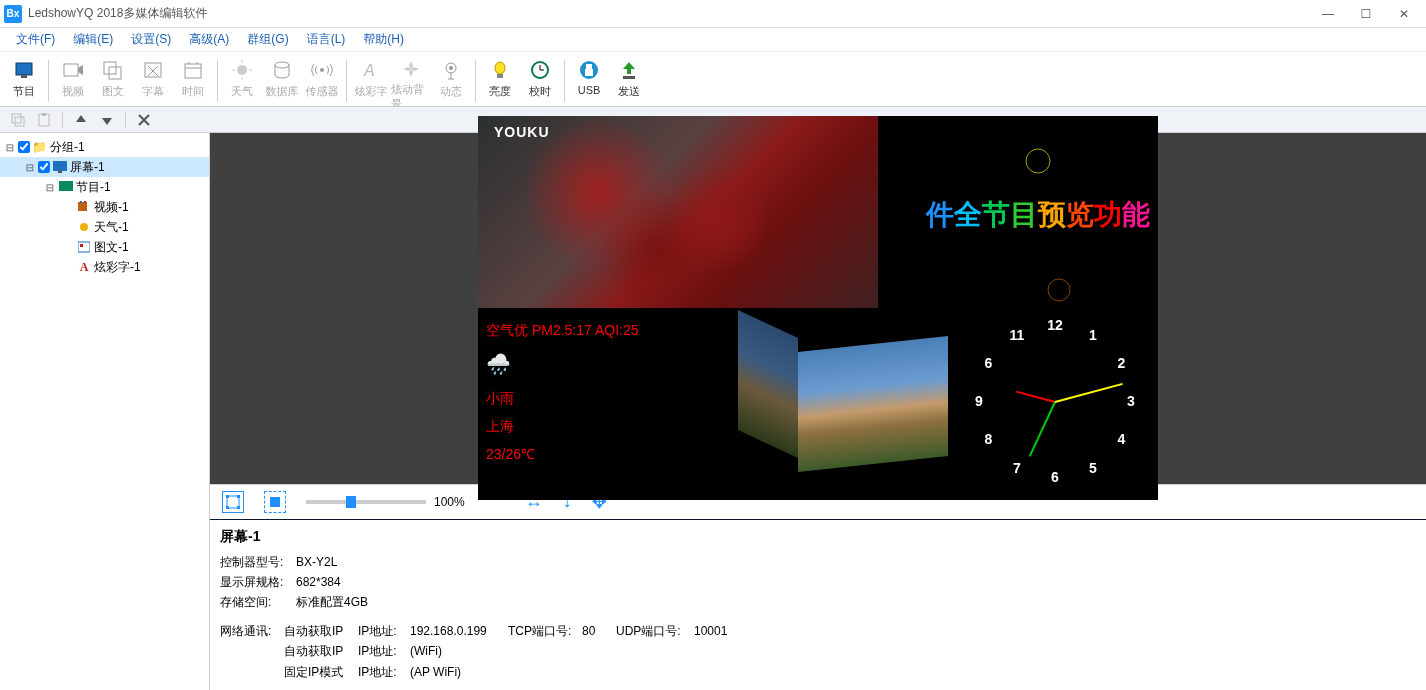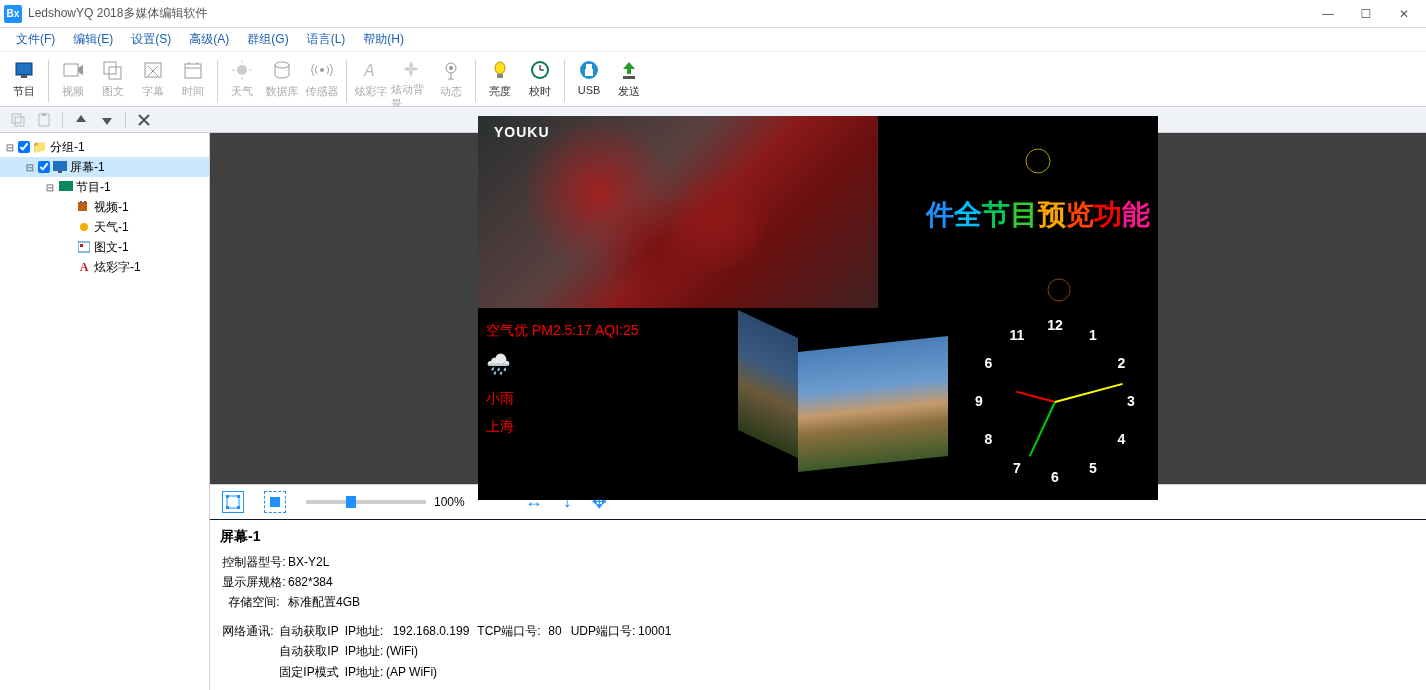--- a/index.html
+++ b/index.html
@@ -45,21 +45,21 @@
 .clock-num { position:absolute; color:#fff; font-size:14px; font-weight:bold; transform:translate(-50%,-50%);}
 .hand { position:absolute; left:50%; top:50%; transform-origin:0 50%; height:2px;}
 .zoom-bar { height:36px; border-top:1px solid #d0d0d0; border-bottom:1px solid #0f172a; display:flex; align-items:center; padding:0 12px; gap:20px;}
 .zoom-btn { width:22px; height:22px; border:1px solid #1e90ff; display:flex; align-items:center; justify-content:center; color:#1e90ff;}
 .slider { width:120px; height:4px; background:#ccc; position:relative;}
 .slider-thumb { position:absolute; top:-4px; left:40px; width:10px; height:12px; background:#1e90ff;}
 .zoom-lbl { font-size:12px;}
 .arrow-btn { color:#1e90ff; font-size:18px;}
 .info-pane { padding:8px 10px; font-size:12px; overflow:auto;}
 .info-title { font-size:14px; font-weight:bold; margin-bottom:6px;}
-.info-row { display:flex; gap:0; line-height:1.7;text-align:center;}
+.info-row { display:flex; gap:8px; line-height:1.7;}
 .info-row .k { min-width:68px;}
 svg { display:block;}
 </style>
 </head>
 <body>
 
 <div class="title-bar">
   <div class="app-icon">Bx</div>
   <div class="title">LedshowYQ 2018多媒体编辑软件</div>
   <div class="win-btns">
@@ -337,20 +337,21 @@
         <div class="rainbow-text"><span>件</span><span>全</span><span>节</span><span>目</span><span>预</span><span>览</span><span>功</span><span>能</span></div>
         <svg style="position:absolute;right:85px;top:160px" width="28" height="28">
             <circle cx="14" cy="14" r="11" fill="none" stroke="#884400" stroke-width="1"></circle>
           </svg>
 
         <div class="weather">
           <div>空气优 PM2.5:17 AQI:25</div>
           <div style="font-size:20px;filter:grayscale(50%)">🌧️</div>
           <div>小雨</div>
           <div>上海</div>
+          <div>23/26℃</div>
         </div>
 
         <div class="cube">
           <div class="cube-face cube-side"></div>
           <div class="cube-face cube-front"></div>
         </div>
 
         <div class="clock">
           <div class="clock-num" style="left:50%;top:10%">12</div>
           <div class="clock-num" style="left:70%;top:15%">1</div>

